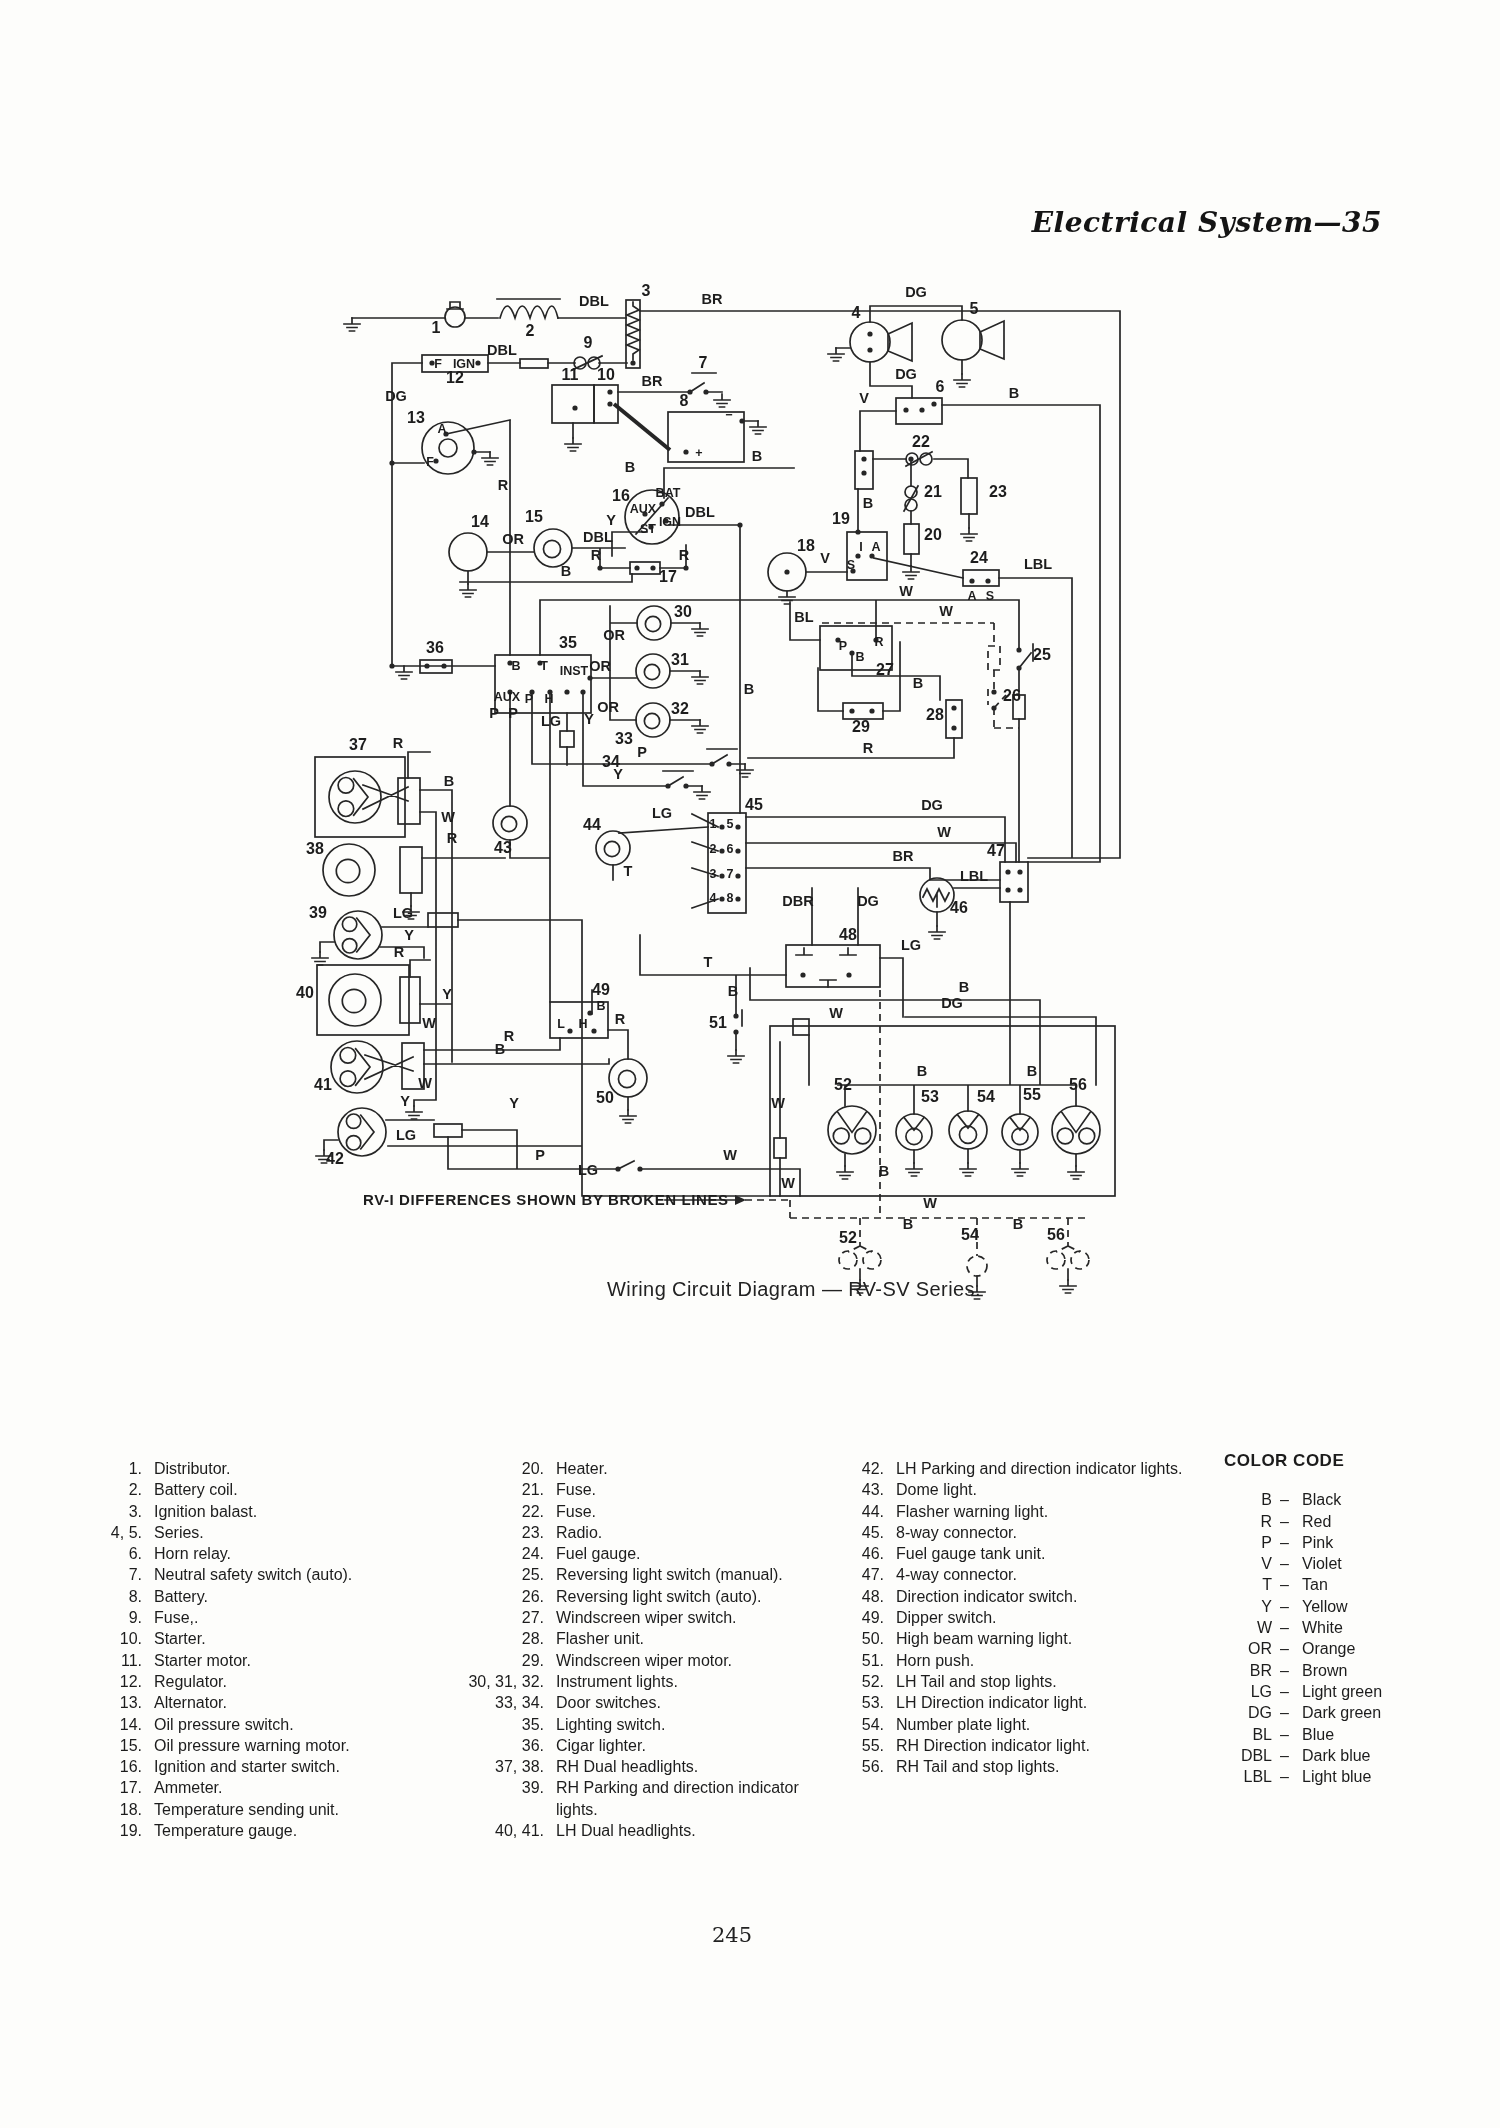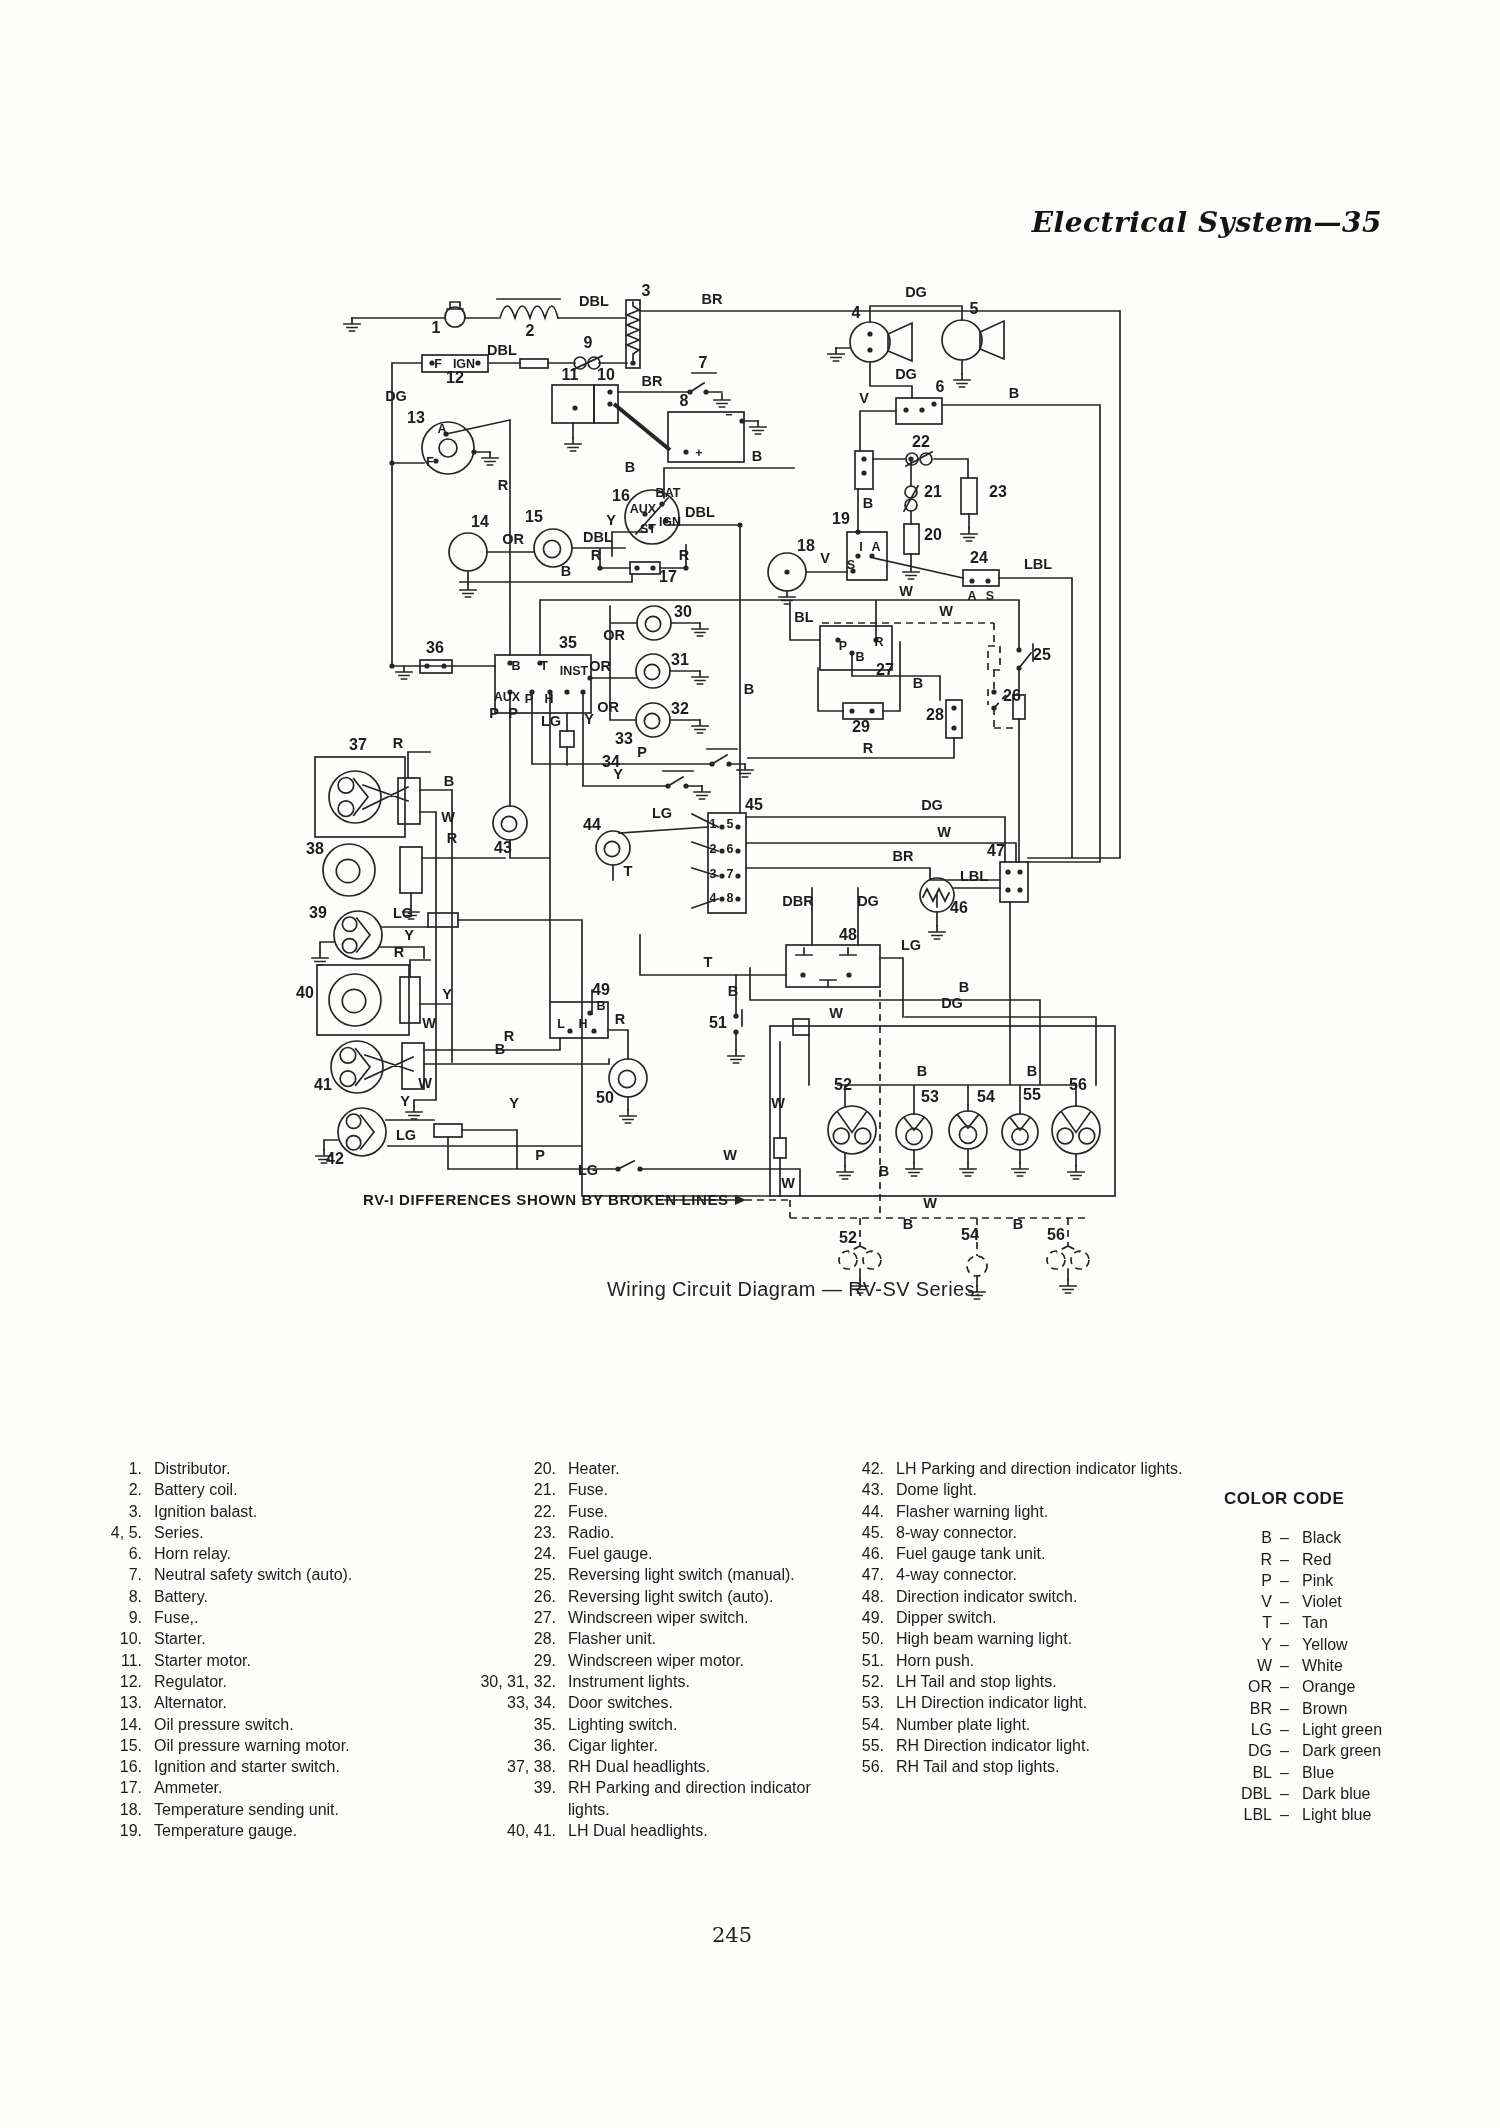--- a/index.html
+++ b/index.html
@@ -5,26 +5,26 @@
   html,body{margin:0;padding:0;background:#e8e8e8;}
   .page{position:relative;width:1500px;height:2128px;background:#fdfdfb;color:#1e1e1e;
         font-family:"Liberation Sans",sans-serif;overflow:hidden;}
   .header{position:absolute;top:206px;right:118px;font-family:"DejaVu Serif",serif;
           font-style:italic;font-weight:bold;font-size:28px;letter-spacing:.5px;color:#141414;}
   .diagram-svg{position:absolute;left:0;top:0;}
   .caption{position:absolute;top:1278px;left:0;width:1500px;text-align:center;
            font-size:20px;letter-spacing:.4px;color:#222;padding-left:44px;}
   .legend-col{position:absolute;top:1458px;font-size:16px;line-height:21.3px;color:#1c1c1c;}
   .c1{left:96px;width:352px;}
-  .c2{left:464px;width:372px;}
+  .c2{left:452px;width:372px;}
   .c3{left:836px;width:360px;}
   .row{display:grid;grid-template-columns:var(--nw) 1fr;column-gap:12px;}
   .c1 .row{--nw:46px;} .c2 .row{--nw:92px;} .c3 .row{--nw:48px;}
   .num{text-align:right;white-space:nowrap;}
-  .colorcode{position:absolute;left:1224px;top:1488px;font-size:16px;line-height:21.3px;color:#1c1c1c;}
+  .colorcode{position:absolute;left:1224px;top:1450px;font-size:16px;line-height:21.3px;color:#1c1c1c;}
   .cc-title{font-weight:bold;font-size:17px;letter-spacing:.5px;margin-bottom:18px;}
   .cc-row{display:grid;grid-template-columns:48px 14px 1fr;column-gap:8px;}
   .cc-abbr{text-align:right;}
   .pagenum{position:absolute;top:1923px;left:0;width:1464px;text-align:center;
            font-family:"DejaVu Serif",serif;font-size:21px;color:#222;}
   
   .wire,.shape{fill:none;stroke:#262626;stroke-width:1.7;stroke-linecap:square;}
   .thick{fill:none;stroke:#262626;stroke-width:4;}
   .dashed{fill:none;stroke:#262626;stroke-width:1.7;stroke-dasharray:7 5;}
   .dot{fill:#262626;stroke:none;}

